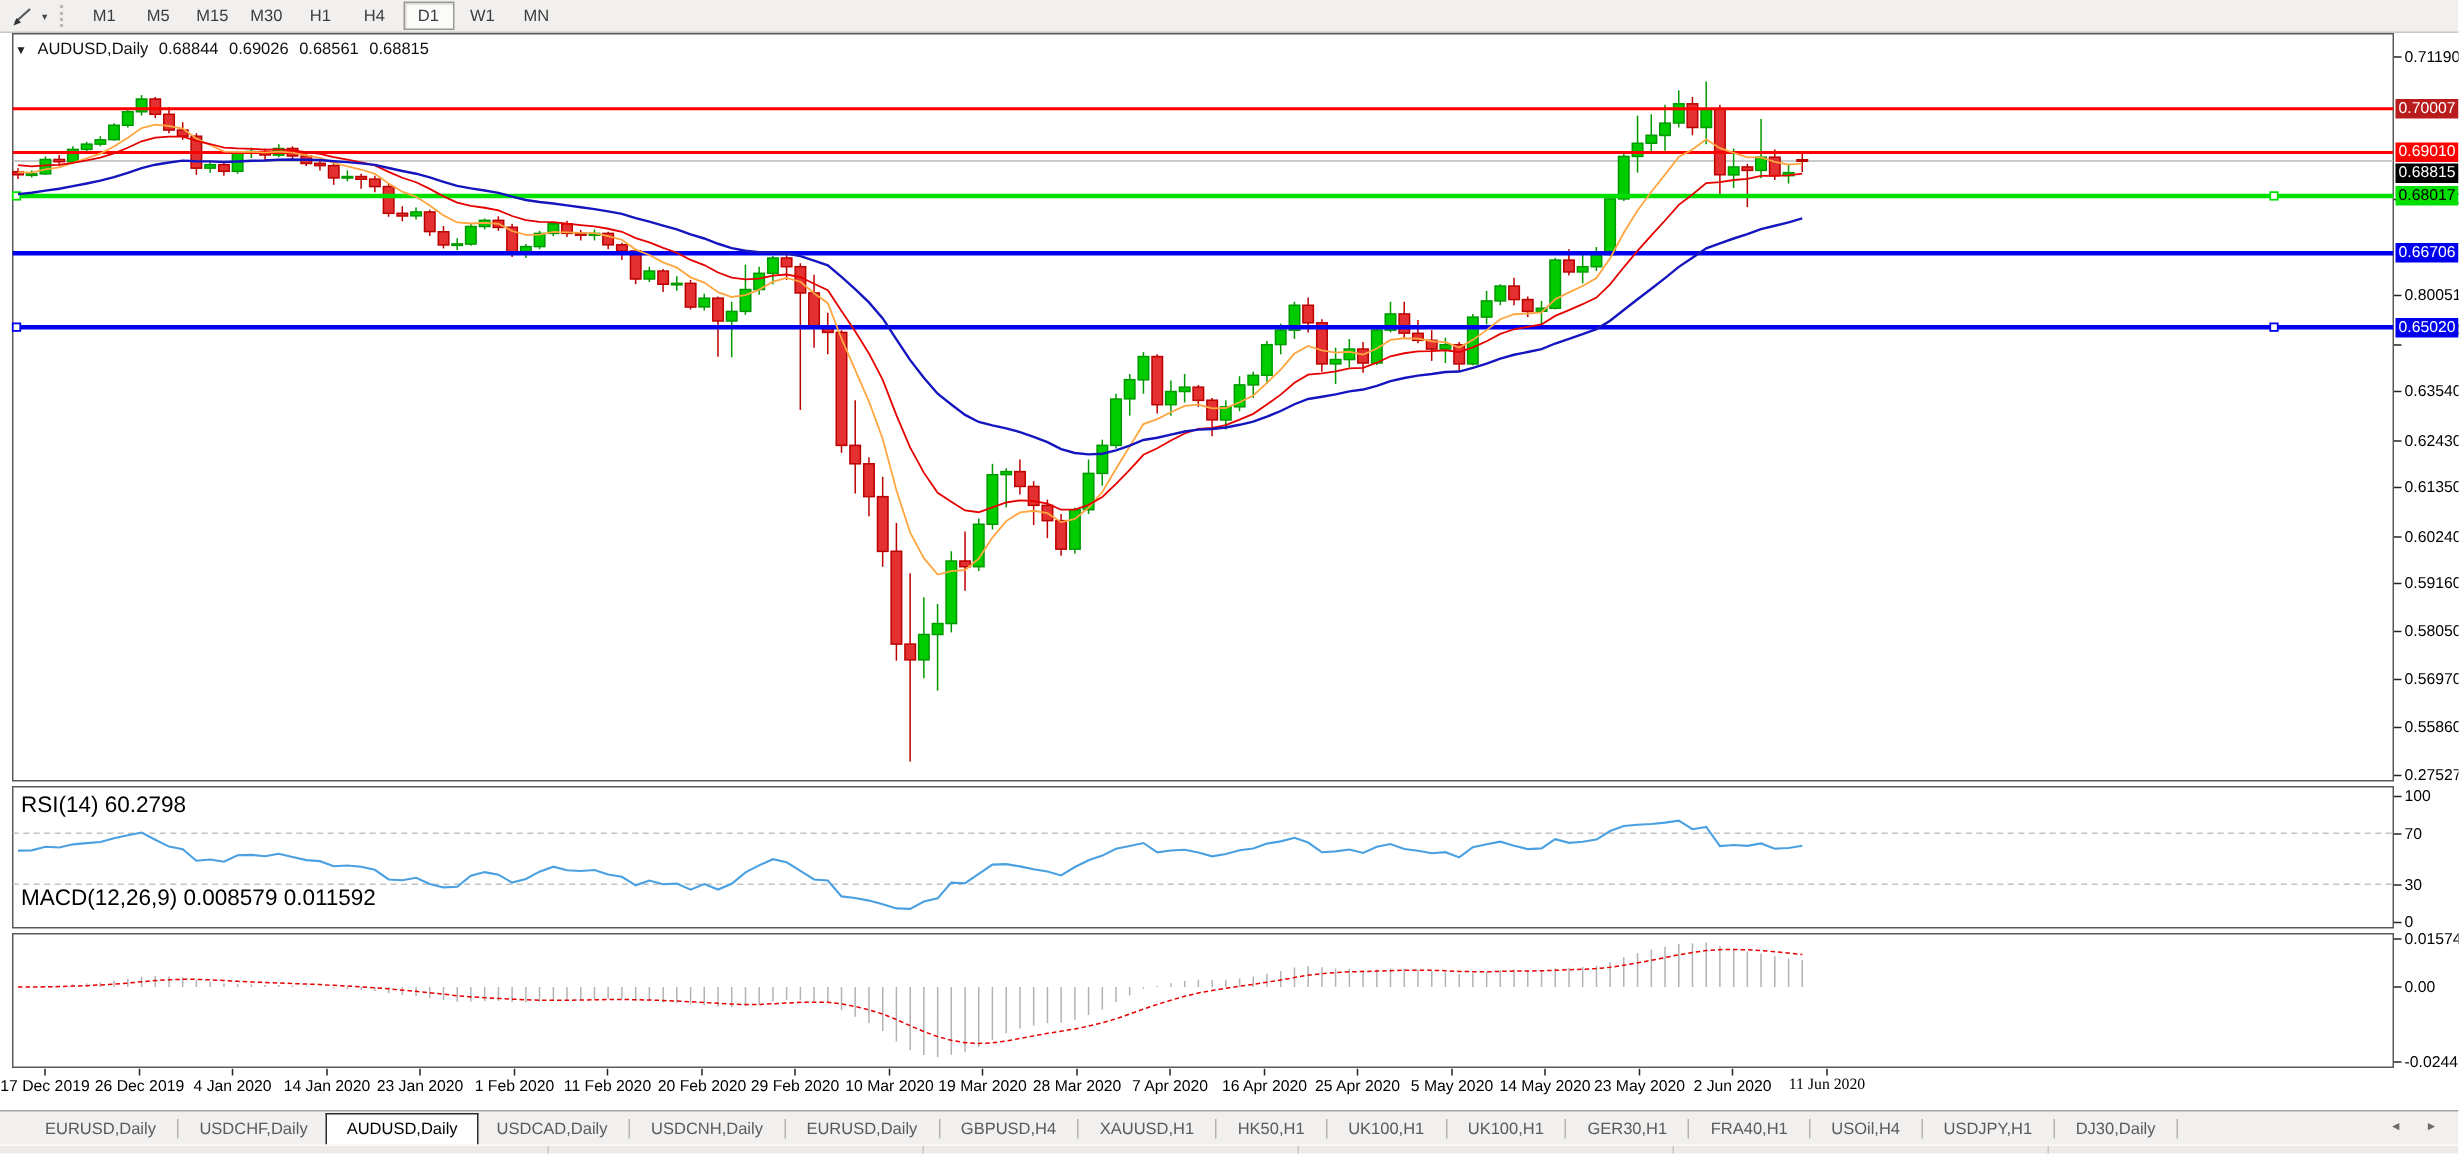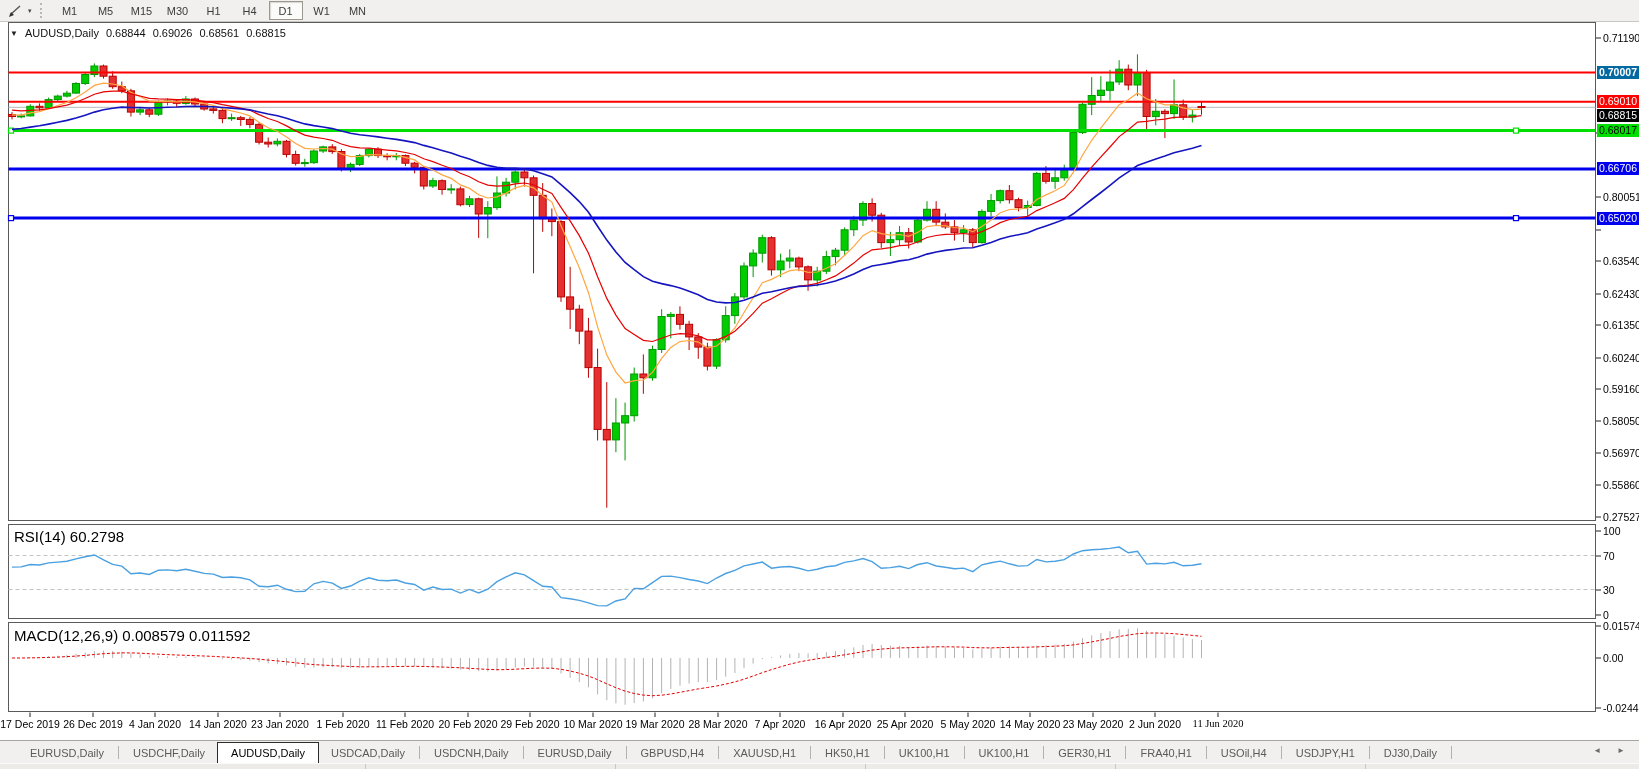--- a/index.html
+++ b/index.html
@@ -511,37 +511,37 @@
 <div class="chart-title">
   <span class="tri">▼</span>
   <span>AUDUSD,Daily</span>
   <span>0.68844</span>
   <span>0.69026</span>
   <span>0.68561</span>
   <span>0.68815</span>
 </div>
 
 <div class="pane-label" style="left:14px;top:528px;">RSI(14) 60.2798</div>
-<div class="pane-label" style="left:14px;top:627px;">MACD(12,26,9) 0.008579 0.011592</div>
+<div class="pane-label" style="left:14px;top:590px;">MACD(12,26,9) 0.008579 0.011592</div>
 
 <div class="ptick" style="top:32px;">0.71190</div>
 <div class="ptick" style="top:127px;">0.67920</div>
 <div class="ptick" style="top:191px;">0.80051</div>
 <div class="ptick" style="top:214px;font-weight:bold;">0.64620</div>
 <div class="ptick" style="top:255px;">0.63540</div>
 <div class="ptick" style="top:288px;">0.62430</div>
 <div class="ptick" style="top:319px;">0.61350</div>
 <div class="ptick" style="top:352px;">0.60240</div>
 <div class="ptick" style="top:383px;">0.59160</div>
 <div class="ptick" style="top:415px;">0.58050</div>
 <div class="ptick" style="top:447px;">0.56970</div>
 <div class="ptick" style="top:479px;">0.55860</div>
 <div class="ptick" style="top:511px;">0.27527</div>
 
-<div class="plabel" style="top: 66px; background: #0369a1; color: rgb(255, 255, 255); font-weight: bold;">0.70007</div>
+<div class="plabel" style="top: 66px; background: #b91c1c; color: rgb(255, 255, 255);">0.70007</div>
 <div class="plabel" style="top: 95px; background: rgb(255, 0, 0); color: rgb(255, 255, 255);">0.69010</div>
 <div class="plabel" style="top: 109px; background: rgb(0, 0, 0); color: rgb(255, 255, 255);">0.68815</div>
 <div class="plabel" style="top: 124px; background: rgb(0, 224, 0); color: rgb(0, 0, 0);">0.68017</div>
 <div class="plabel" style="top: 162px; background: rgb(0, 0, 238); color: rgb(255, 255, 255);">0.66706</div>
 <div class="plabel" style="top: 212px; background: rgb(0, 0, 238); color: rgb(255, 255, 255);">0.65020</div>
 
 <div class="ptick" style="top:525px;">100</div>
 <div class="ptick" style="top:550px;">70</div>
 <div class="ptick" style="top:584px;">30</div>
 <div class="ptick" style="top:609px;">0</div>

